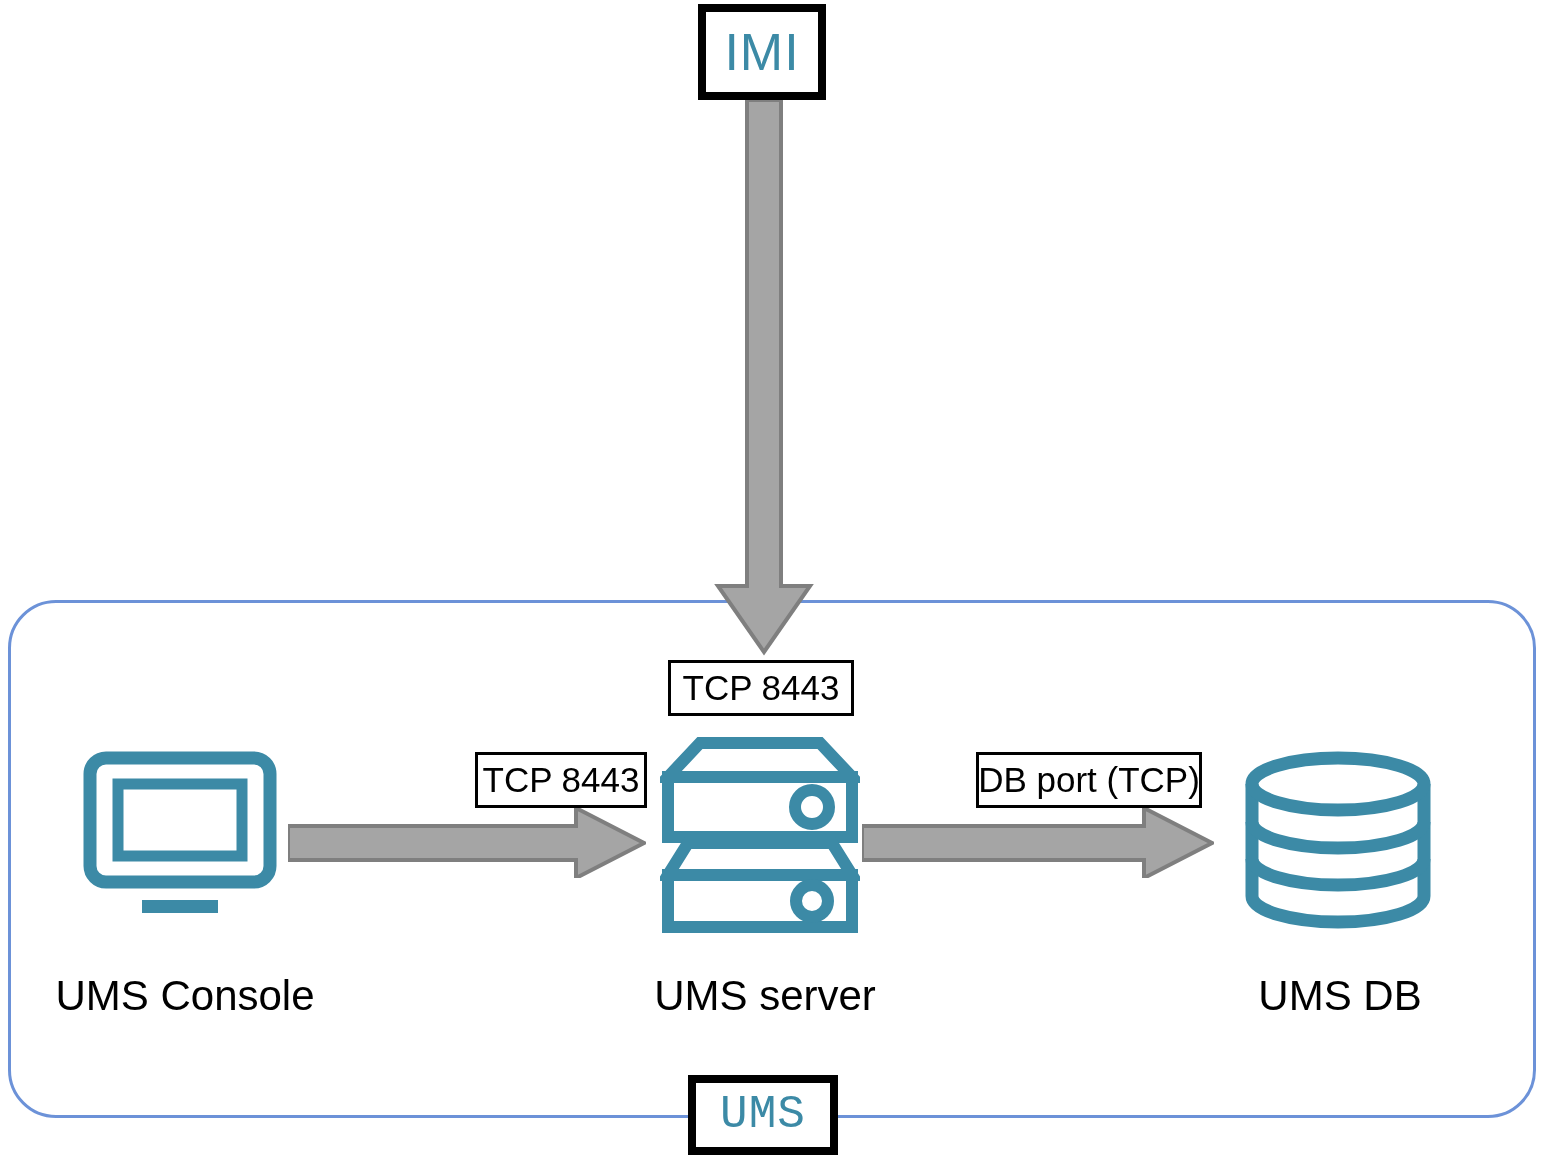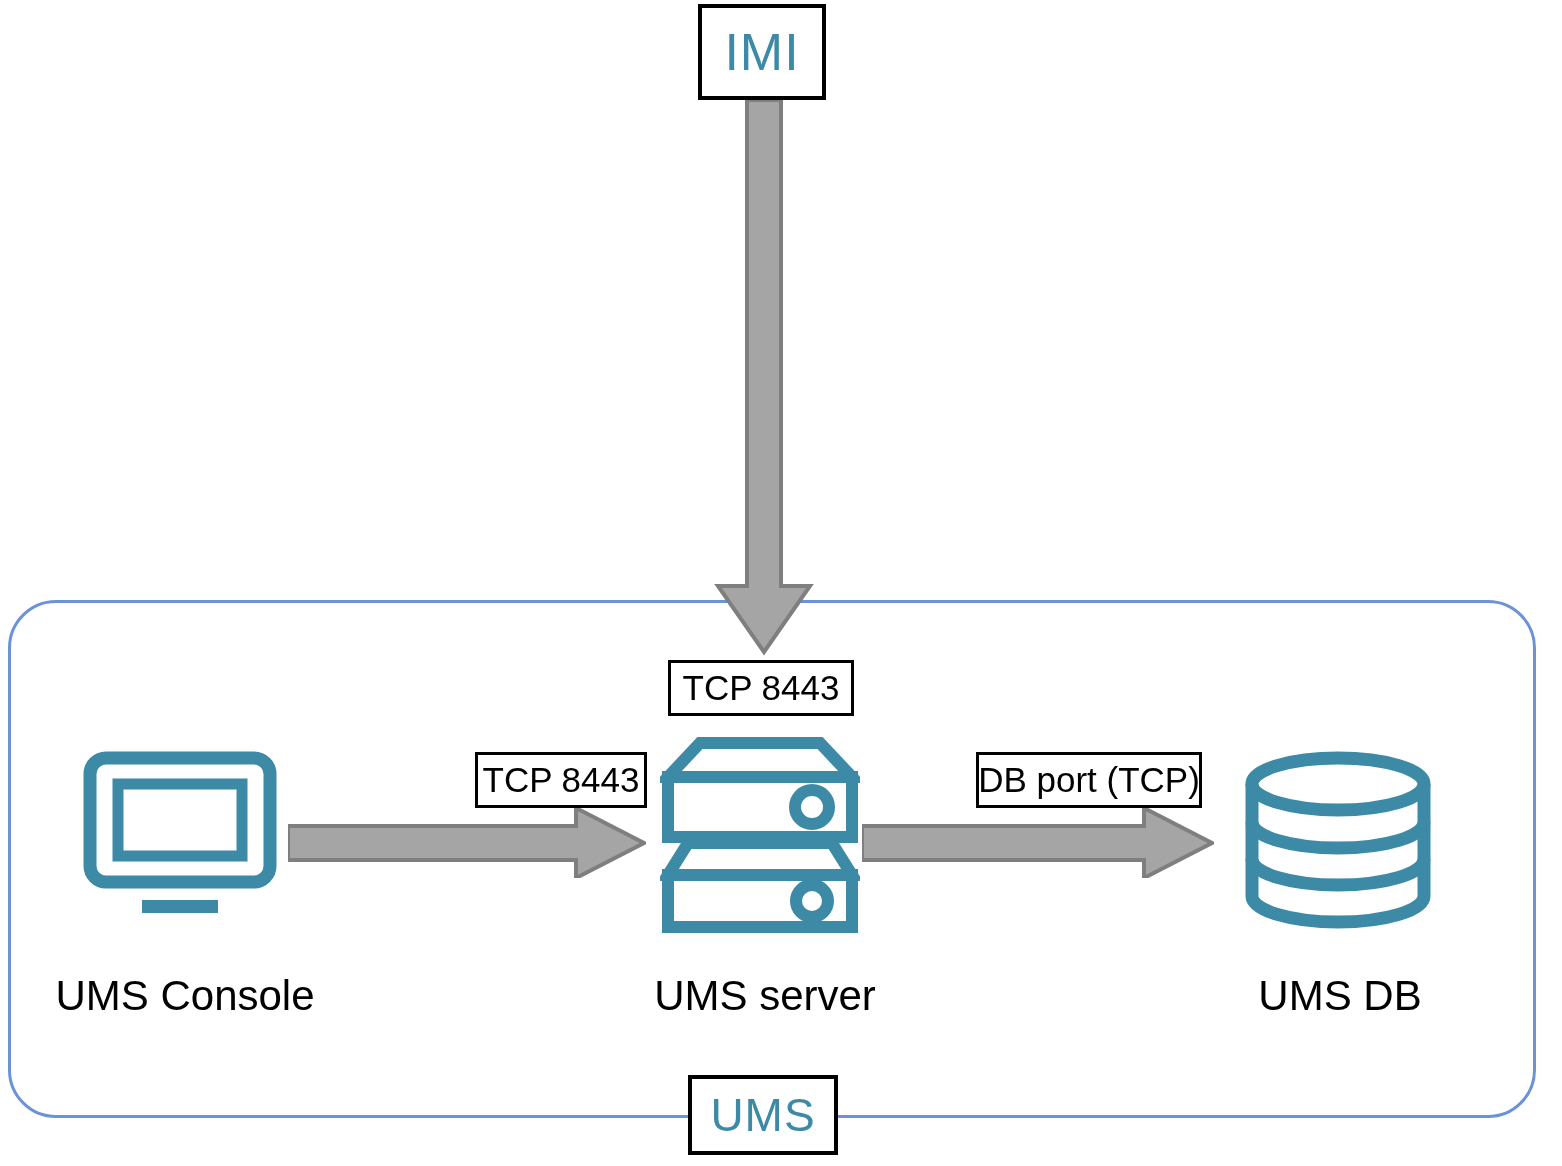--- a/index.html
+++ b/index.html
@@ -28,21 +28,21 @@
     width: 1528px;
     height: 518px;
     border: 3px solid #6C92D8;
     border-radius: 48px;
     box-sizing: border-box;
     background: transparent;
   }
 
   
   .tag-box {
-    border: 4px solid #000000;
+    border: 8px solid #000000;
     background: #ffffff;
     display: flex;
     align-items: center;
     justify-content: center;
     box-sizing: border-box;
   }
   .tag-box span {
     color: #3C8AA6;
     font-weight: 400;
     letter-spacing: 1px;
@@ -54,21 +54,21 @@
     width: 128px;
     height: 96px;
   }
   .tag-imi span { font-size: 52px; }
   .tag-ums {
     left: 688px;
     top: 1075px;
     width: 150px;
     height: 80px;
   }
-  .tag-ums span { font-size: 46px; }
+  .tag-ums span { font-size: 46px; font-family: Liberation Mono, monospace; }
 
   
   .arrow { display: block; }
 
   
   .port-label {
     border: 3px solid #000000;
     background: #ffffff;
     display: flex;
     align-items: center;

